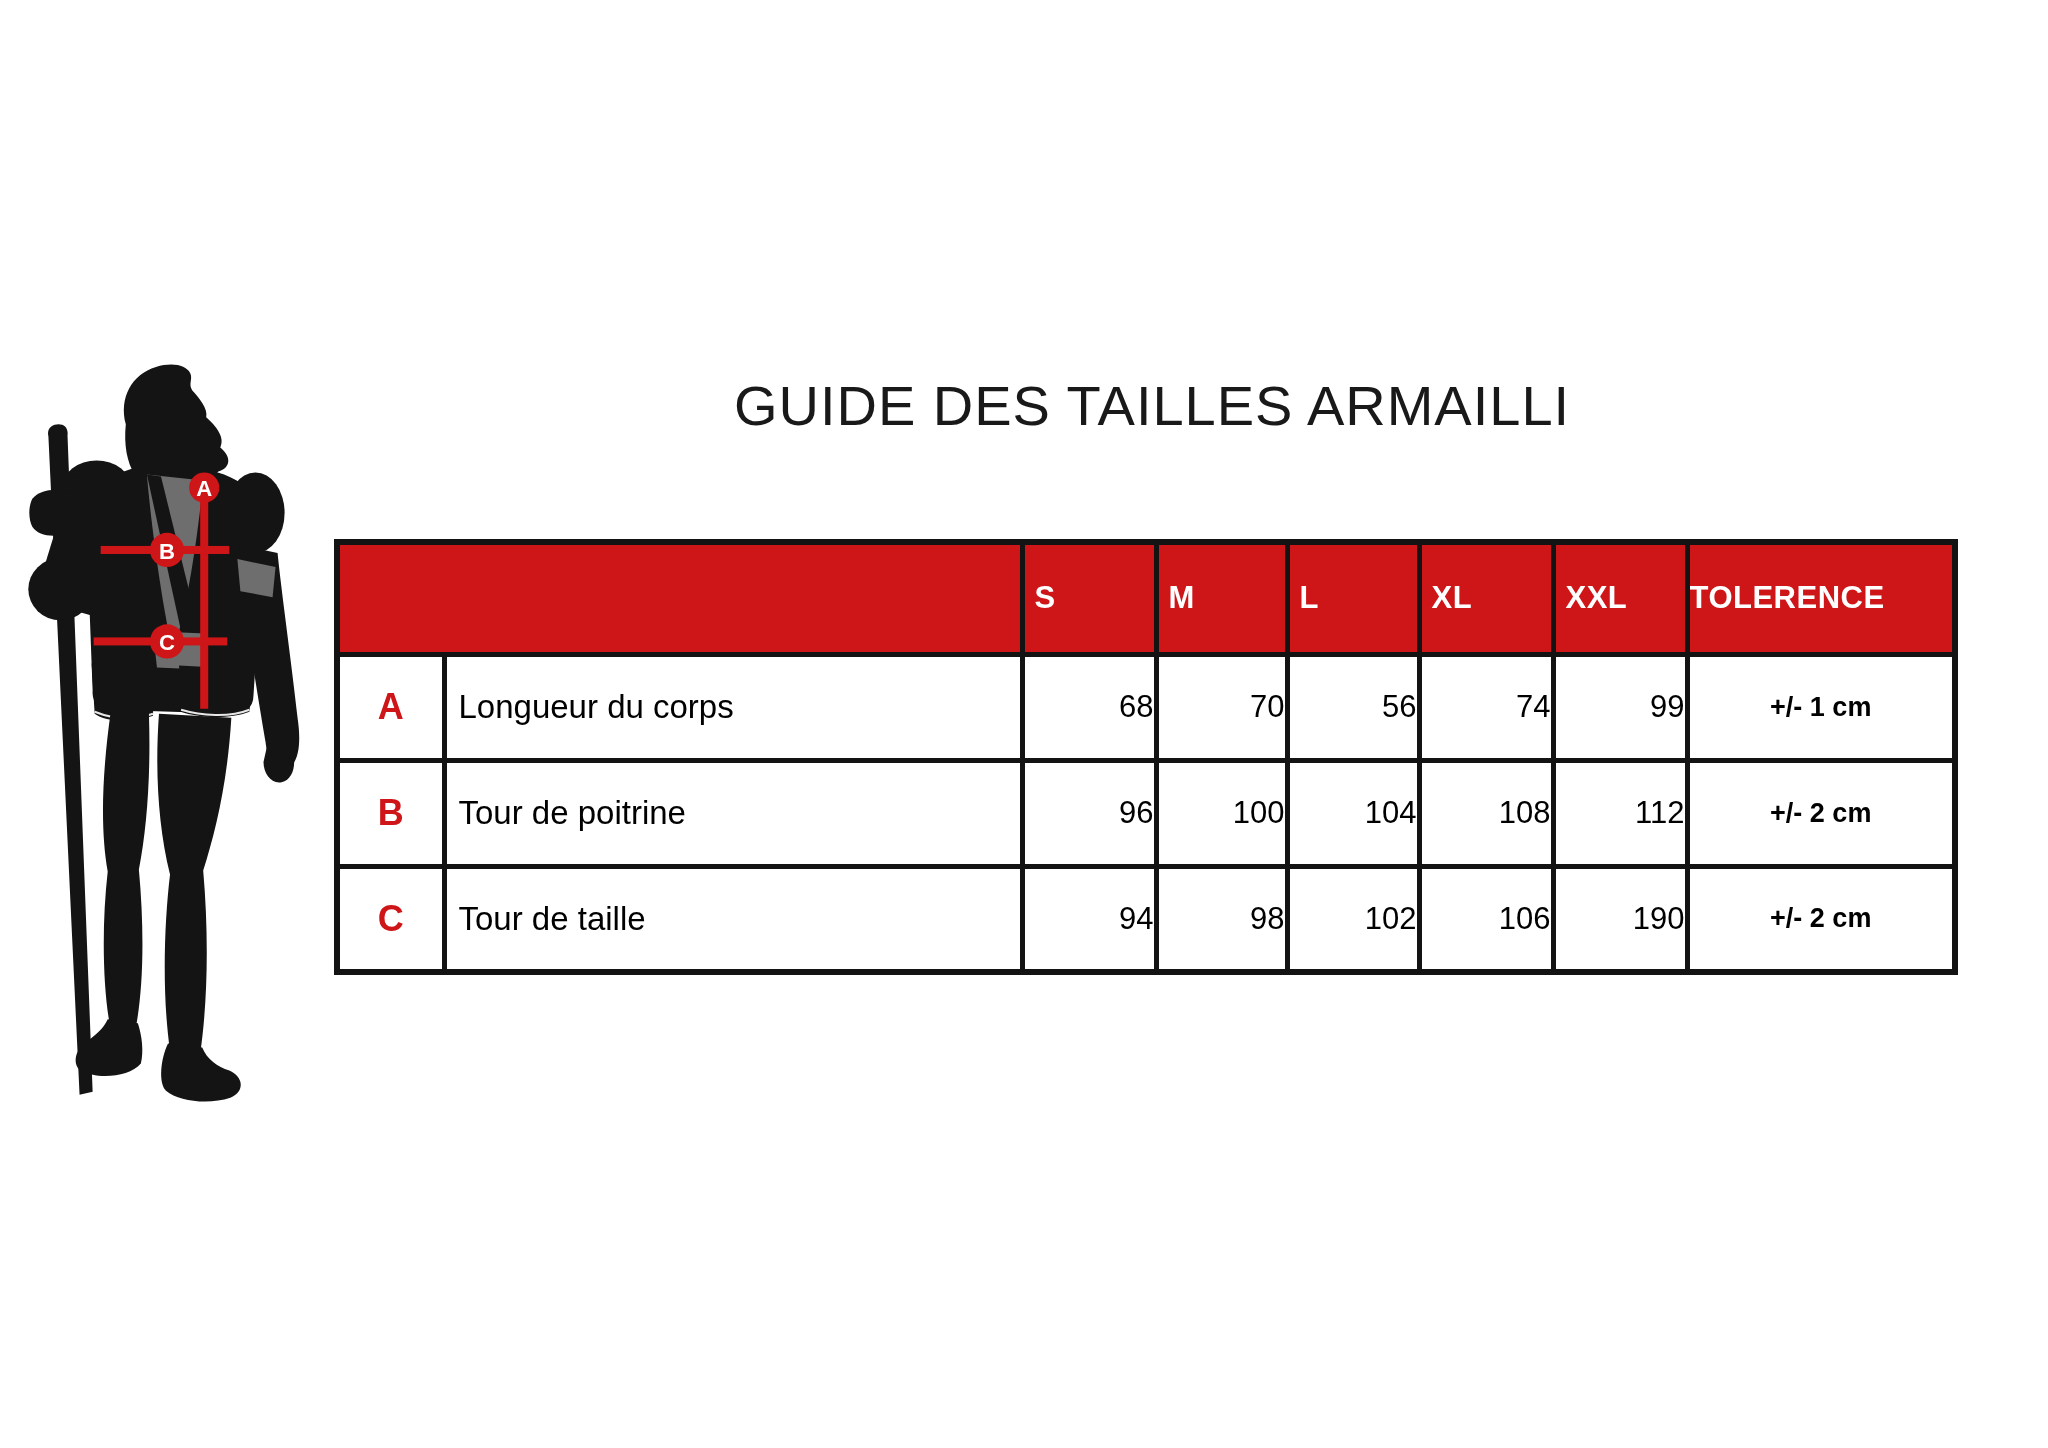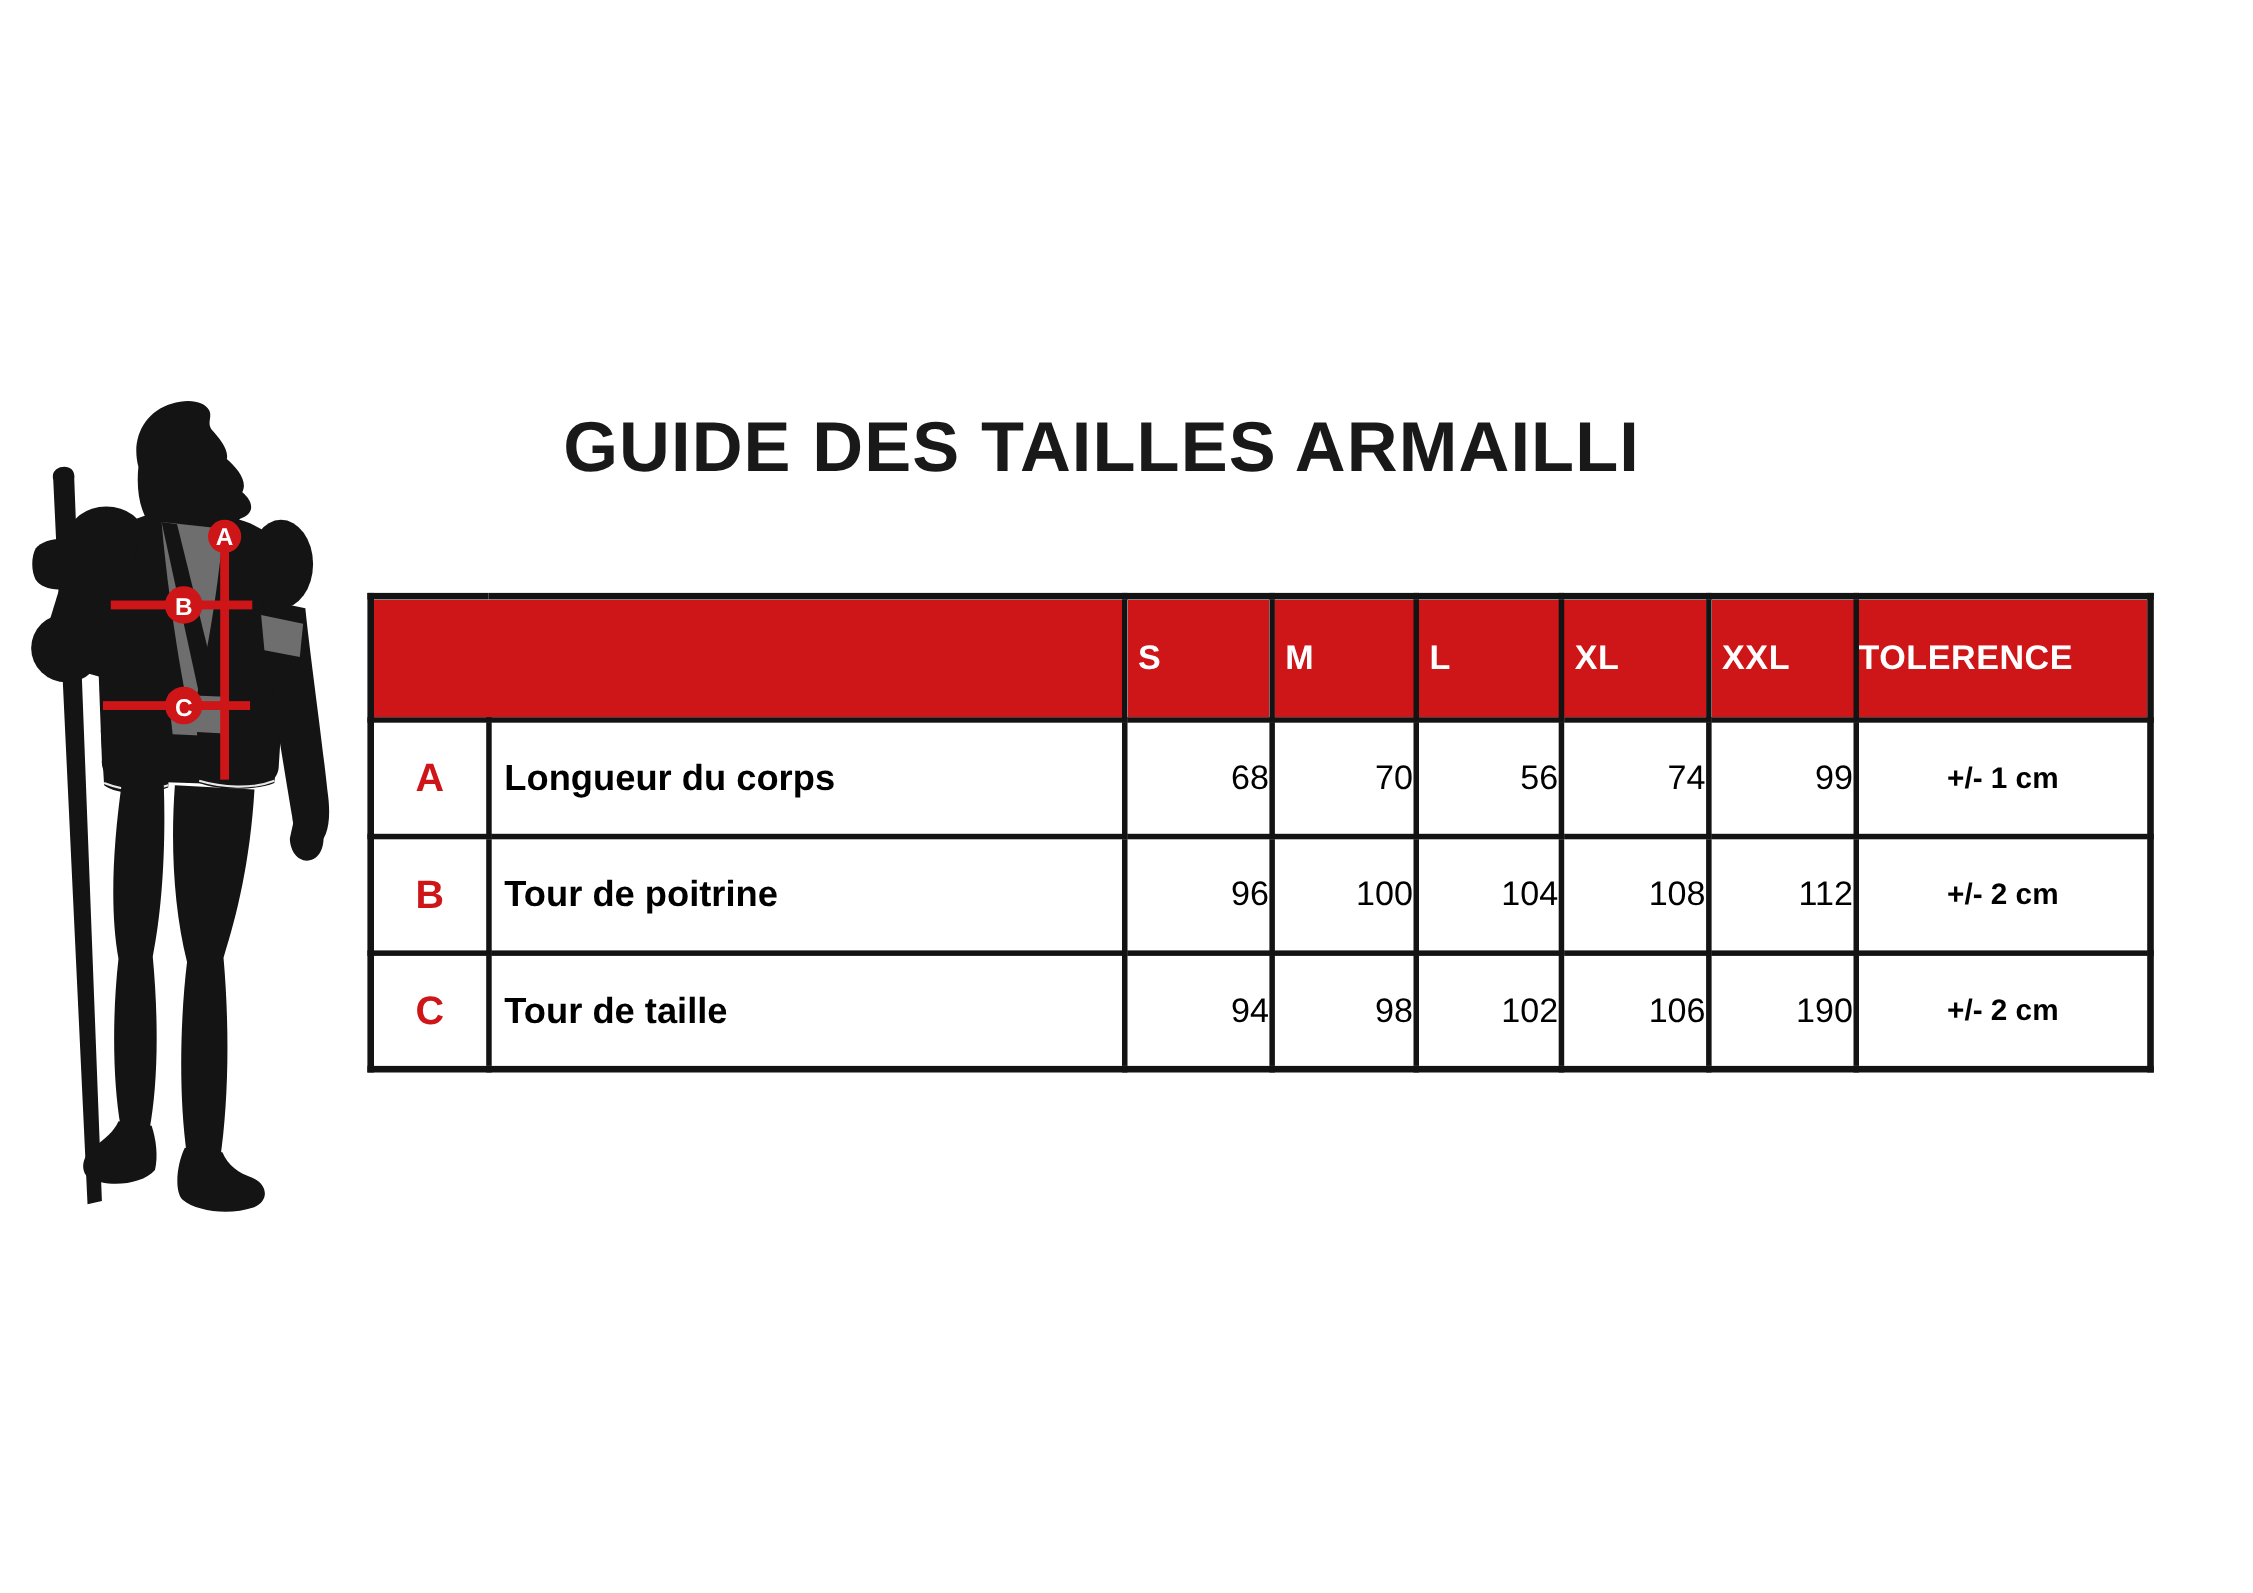--- a/index.html
+++ b/index.html
@@ -14,23 +14,24 @@
     overflow: hidden;
   }
 
   
   .title {
     position: absolute;
     left: 512px;
     top: 374px;
     width: 1280px;
     margin: 0;
-    font-size: 64px;
+    text-align: center;
+    font-size: 56px;
     line-height: 64px;
-    font-weight: bold;
+    font-weight: normal;
     letter-spacing: 1px;
     color: #191919;
   }
 
   
   .figure {
     position: absolute;
     left: 28px;
     top: 362px;
     width: 272px;
@@ -79,21 +80,21 @@
     font-weight: bold;
     font-size: 36px;
     text-align: center;
     padding: 0;
   }
   .label-cell {
     font-size: 33px;
     color: #000000;
     text-align: left;
     padding: 0 0 0 12px;
-    font-weight: bold;
+    font-weight: normal;
   }
   .val-cell {
     font-size: 31px;
     color: #000000;
     text-align: right;
     padding: 0 0 0 9px;
   }
   .tol-cell {
     font-size: 27px;
     color: #000000;

